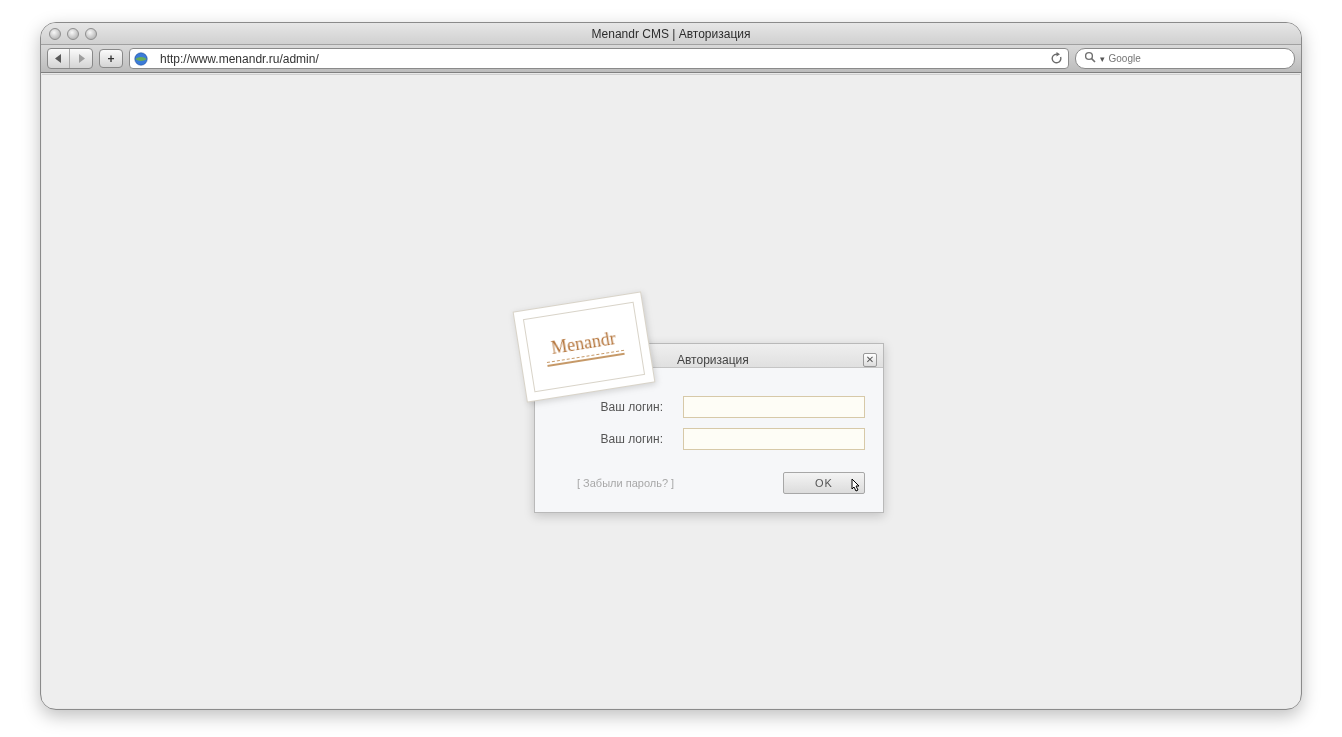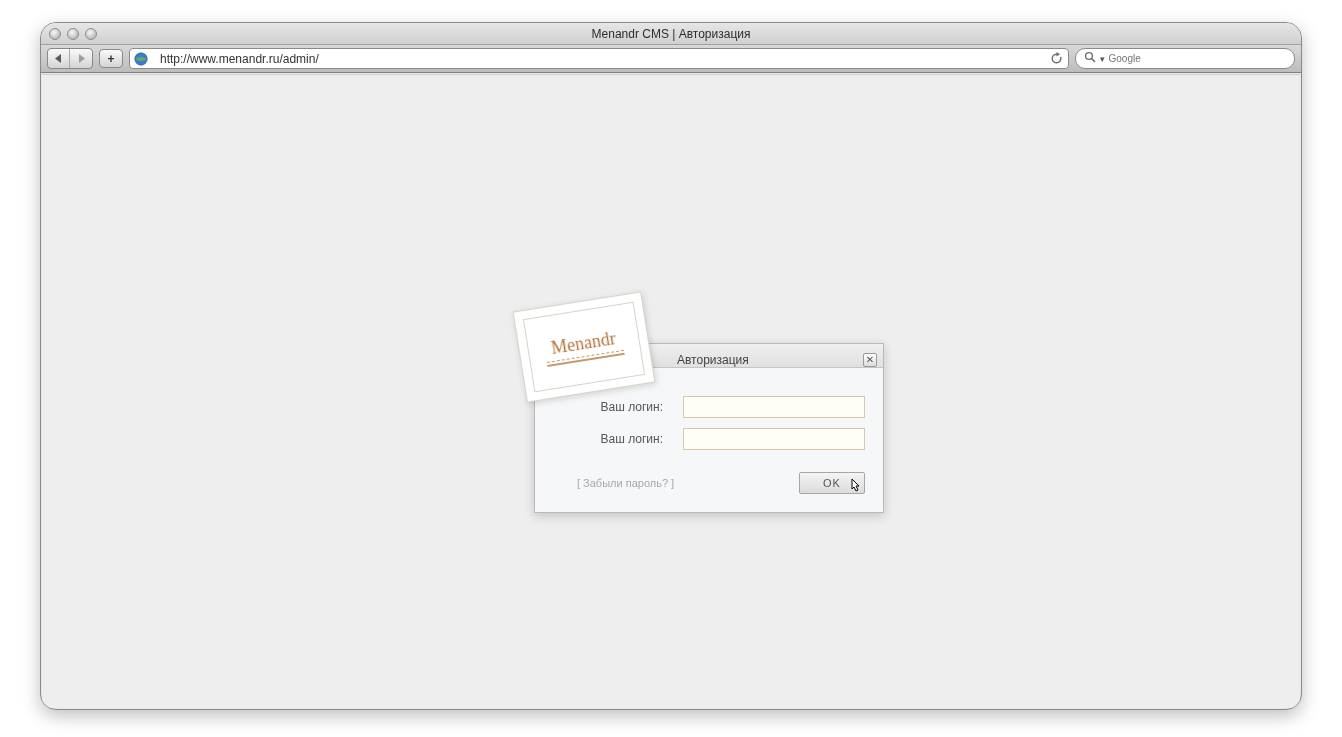--- a/index.html
+++ b/index.html
@@ -196,21 +196,21 @@
     align-items:center;
     justify-content:space-between;
     margin-top: 22px;
     padding-left: 24px;
   }
   .forgot {
     font-size: 11px;
     color: #a8a8a8;
   }
   .okbtn {
-    width: 66px;
+    width: 82px;
     height: 22px;
     border: 1px solid #a7a7a7;
     background: linear-gradient(#f4f4f4,#dcdcdc);
     border-radius: 2px;
     font-size: 11px;
     color:#555;
     letter-spacing: 1px;
     display:flex;align-items:center;justify-content:center;
     position: relative;
   }

